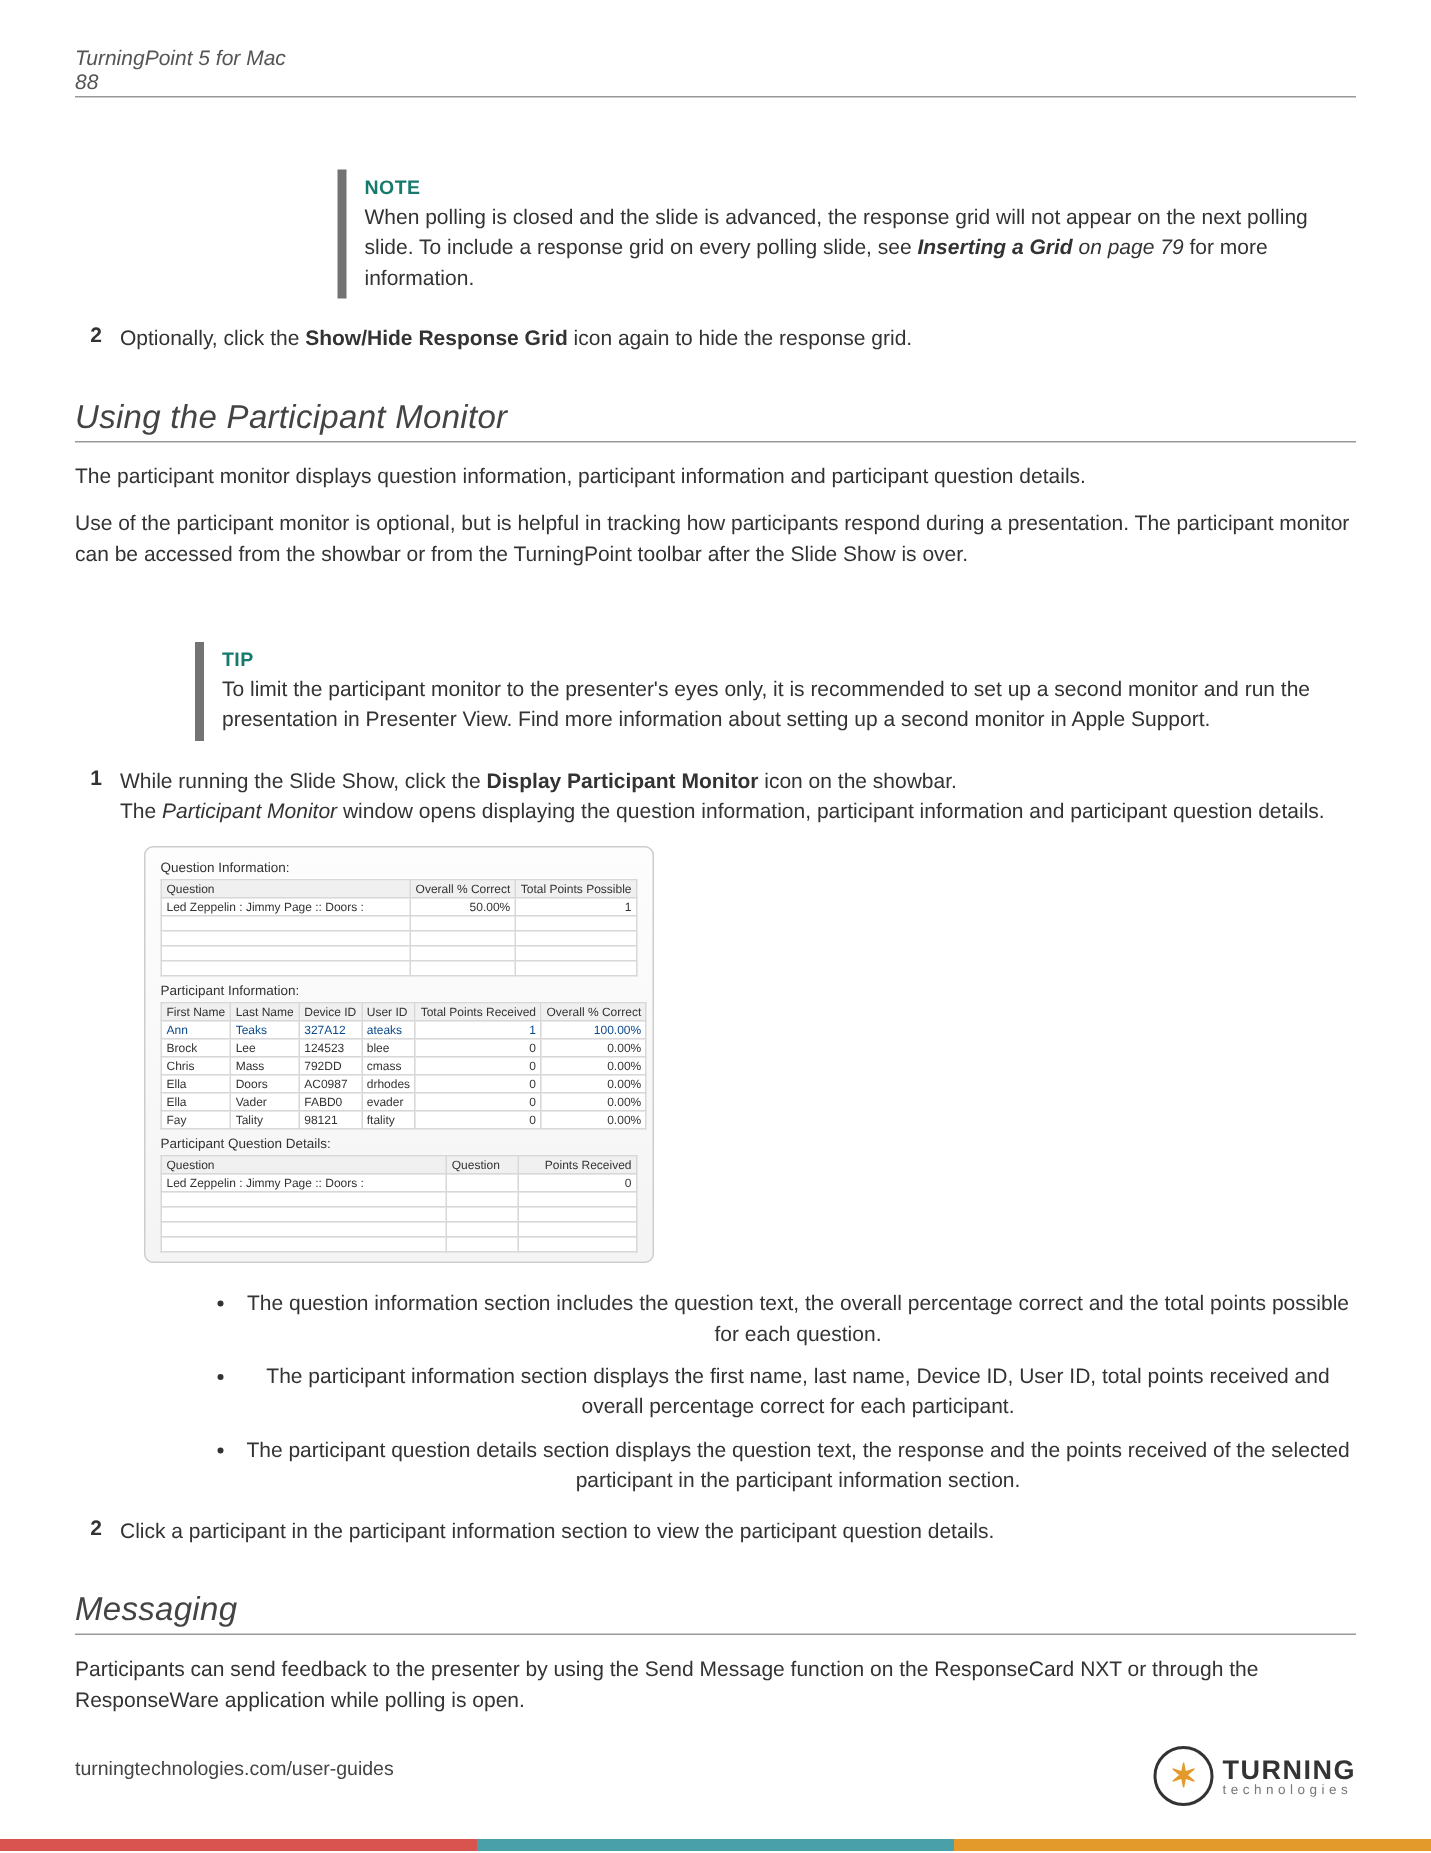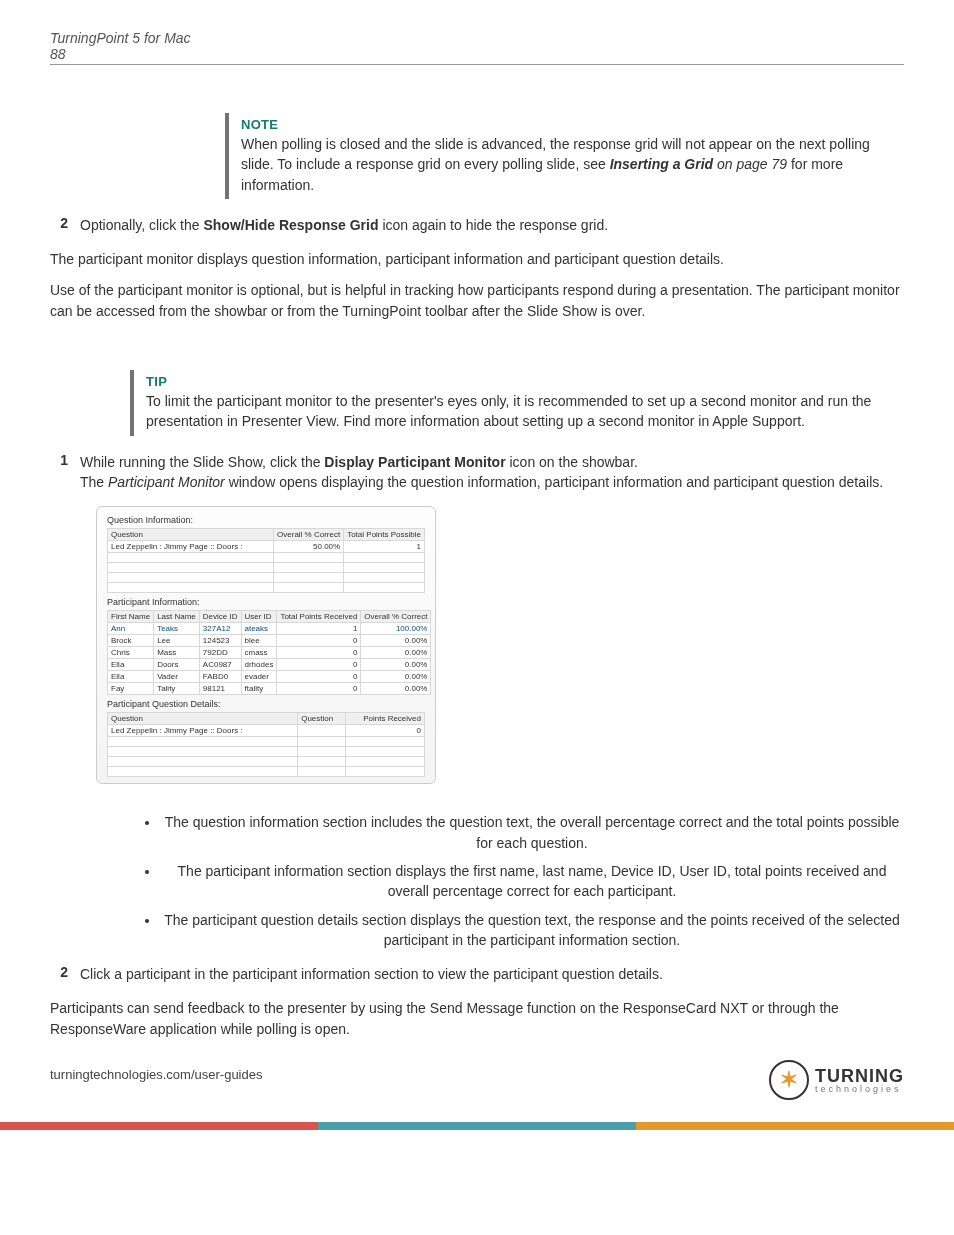--- a/index.html
+++ b/index.html
@@ -1,36 +1,36 @@
 <!DOCTYPE html>
 <html><head>
 <meta charset="utf-8">
 <style>
   * { box-sizing: border-box; margin: 0; padding: 0; }
   body { font-family: Arial, Helvetica, sans-serif; font-size: 14px; color: #333; background: #fff; width: 954px; position: relative; }
   .page { padding: 30px 50px 80px 50px; }
   .hdr { display: flex; justify-content: space-between; border-bottom: 1px solid #999; padding-bottom: 2px; margin-bottom: 18px; font-style: italic; color: #555; flex-direction: column; }
   .hdr-title { font-size: 14px; }
   .hdr-num { font-size: 14px; color: #555; }
-  .note-box, .tip-box { border-left: 4px solid #737373; padding: 4px 10px 4px 12px; margin-bottom: 16px; margin-top: 48px; }
+  .note-box, .tip-box { border-left: 6px solid #737373; padding: 4px 10px 4px 12px; margin-bottom: 16px; margin-top: 48px; }
   .note-title, .tip-title { color: #167a6d; font-weight: bold; font-size: 13px; letter-spacing: 0.3px; margin-bottom: 2px; }
   .note-body, .tip-body { line-height: 1.45; color: #333; }
   .step-row { display: flex; margin-bottom: 14px; }
   .step-num { width: 30px; font-weight: bold; text-align: right; padding-right: 12px; flex-shrink: 0; }
   .step-body { flex: 1; line-height: 1.45; }
   h2.section { font-style: italic; font-weight: normal; color: #444; font-size: 22px; border-bottom: 1px solid #999; padding-bottom: 3px; margin: 30px 0 12px; letter-spacing: 0.2px; }
   p.body { line-height: 1.5; margin-bottom: 10px; }
   .bold { font-weight: bold; }
   .bolditalic { font-weight: bold; font-style: italic; }
   .italic { font-style: italic; }
   .bullets { list-style: disc; margin: 10px 0 14px 50px; }
   .bullets li { margin-bottom: 8px; line-height: 1.45; text-align: center; }
   .indent-note { margin-left: 175px; }
   .indent-tip { margin-left: 80px; }
-  .screenshot { border: 1px solid #ccc; border-radius: 6px; padding: 8px 10px 2px; width: 340px; margin: 8px 0 28px 46px; background: linear-gradient(#fdfdfd,#f4f4f4); font-size: 8.5px; color: #333; }
+  .screenshot { border: 1px solid #ccc; border-radius: 6px; padding: 8px 10px 2px; width: 340px; margin: 8px 0 16px 46px; background: linear-gradient(#fdfdfd,#f4f4f4); font-size: 8.5px; color: #333; }
   .ss-sec-title { font-size: 9px; margin-bottom: 3px; }
   .ss-table { width: 100%; border-collapse: collapse; font-size: 8px; margin-bottom: 4px; padding-left: 38px; }
   .ss-table th, .ss-table td { border: 1px solid #d8d8d8; padding: 1px 3px; text-align: left; white-space: nowrap; overflow: hidden; }
   .ss-table th { background: #f0f0f0; font-weight: normal; color:#333; }
   .ss-table td { height: 10px; background:#fff; }
   .ss-table .num { text-align: right; }
   .ss-table .hi td { color: #0a4a8a; }
   .footer { position: absolute; left: 50px; bottom: 48px; font-size: 13px; color: #444; }
   .logo { position: absolute; right: 50px; bottom: 30px; display: flex; align-items: center; gap: 6px; }
   .logo-circ { width: 40px; height: 40px; border: 2px solid #333; border-radius: 50%; display:flex; align-items:center; justify-content:center; color:#e39a2b; font-weight:bold; font-size:22px; }
@@ -64,20 +64,21 @@
 
   <div class="step-row">
     <div class="step-num">2</div>
     <div class="step-body">
       <span>Optionally, click the </span>
       <span class="bold">Show/Hide Response Grid</span>
       <span> icon again to hide the response grid.</span>
     </div>
   </div>
 
+  <h2 class="section">Using the Participant Monitor</h2>
   <p class="body">The participant monitor displays question information, participant information and participant question details.</p>
   <p class="body">Use of the participant monitor is optional, but is helpful in tracking how participants respond during a presentation. The participant monitor can be accessed from the showbar or from the TurningPoint toolbar after the Slide Show is over.</p>
 
   <div class="tip-box indent-tip">
     <div class="tip-title">TIP</div>
     <div class="tip-body">To limit the participant monitor to the presenter's eyes only, it is recommended to set up a second monitor and run the presentation in Presenter View. Find more information about setting up a second monitor in Apple Support.</div>
   </div>
 
   <div class="step-row">
     <div class="step-num">1</div>
@@ -231,20 +232,21 @@
     <li>The question information section includes the question text, the overall percentage correct and the total points possible for each question.</li>
     <li>The participant information section displays the first name, last name, Device ID, User ID, total points received and overall percentage correct for each participant.</li>
     <li>The participant question details section displays the question text, the response and the points received of the selected participant in the participant information section.</li>
   </ul>
 
   <div class="step-row">
     <div class="step-num">2</div>
     <div class="step-body">Click a participant in the participant information section to view the participant question details.</div>
   </div>
 
+  <h2 class="section">Messaging</h2>
   <p class="body">Participants can send feedback to the presenter by using the Send Message function on the ResponseCard NXT or through the ResponseWare application while polling is open.</p>
 
 </div>
 
 <div class="footer">turningtechnologies.com/user-guides</div>
 
 <div class="logo">
   <div class="logo-circ">✶</div>
   <div class="logo-text">
     <div class="logo-main">TURNING</div>

